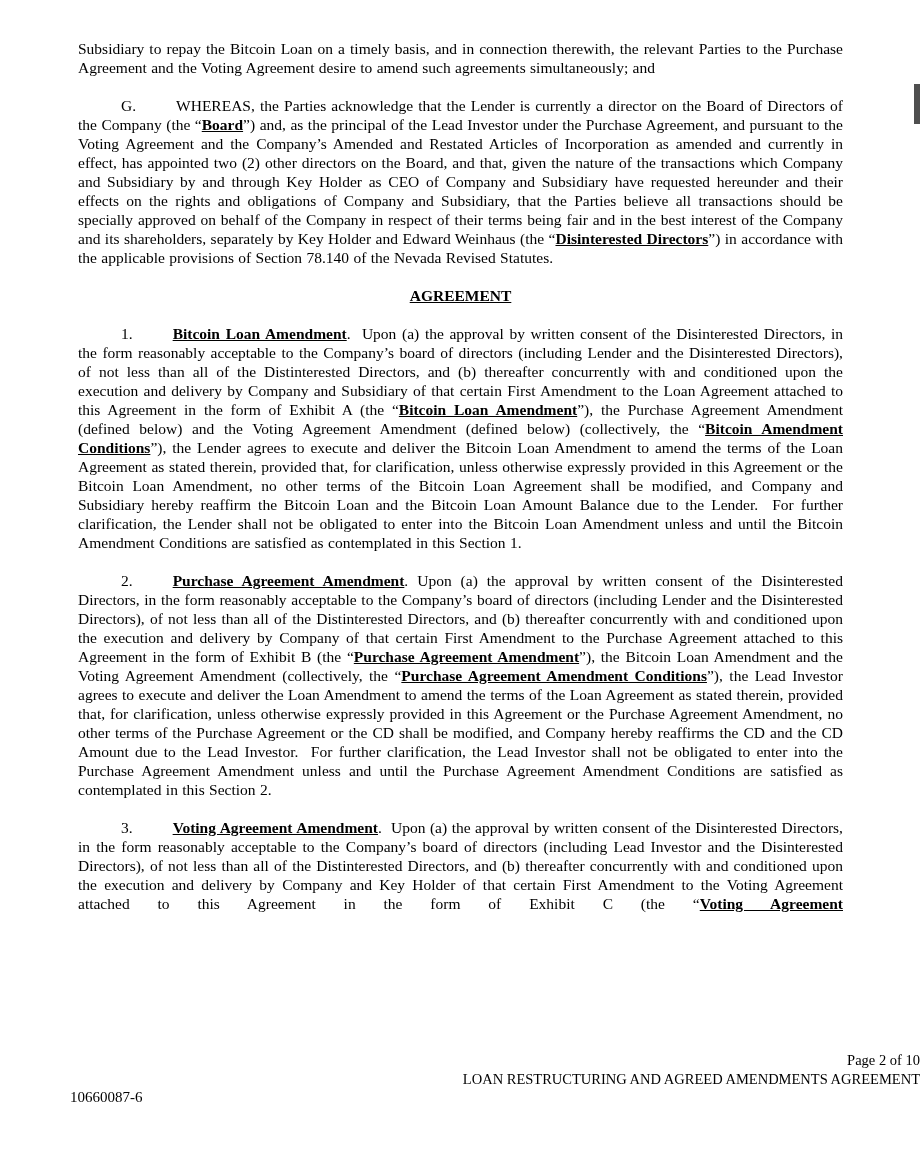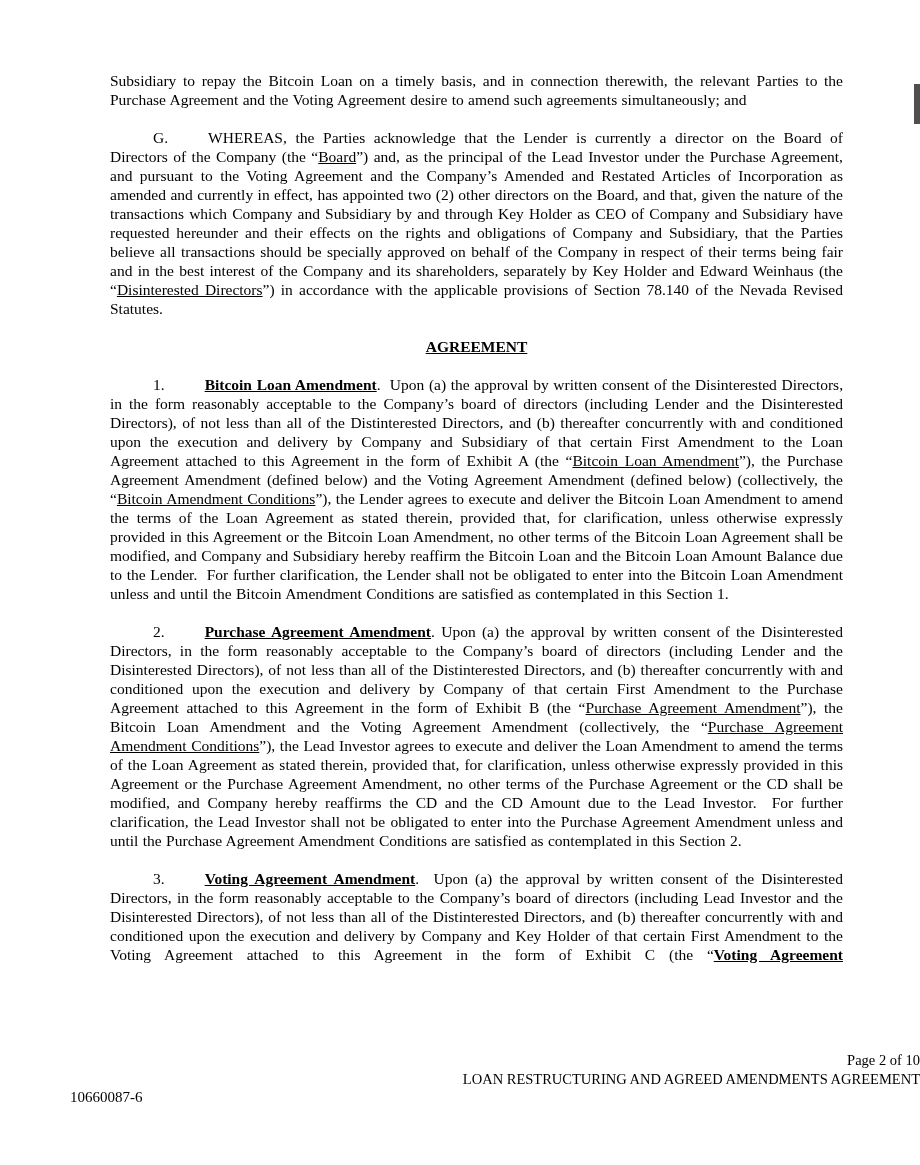--- a/index.html
+++ b/index.html
@@ -8,36 +8,35 @@
     height: 1165px;
     position: relative;
     background: #ffffff;
     color: #000000;
     font-family: "Liberation Serif", serif;
     overflow: hidden;
   }
   .page {
     position: absolute;
     top: 0; left: 0; right: 0; bottom: 0;
-    padding: 39px 77px 0 110px;
+    padding: 39px 77px 0 78px;
     box-sizing: border-box;
-    margin-top: 32px;
   }
   .para {
     font-size: 15.5px;
     line-height: 19px;
     text-align: justify;
     margin: 0 0 19px 0;
     word-spacing: 0.5px;
   }
   .para.indent { text-indent: 43px; }
   .para.center { text-align: center; text-indent: 0; text-decoration: underline; }
   .para.justify-last { text-align-last: justify; }
   .b { font-weight: bold; }
-  .u { text-decoration: underline; }
+  .u { text-decoration: underline; font-weight: bold; }
   .tab { display: inline-block; width: 40px; }
   .footer {
     position: absolute;
     left: 4px; right: 0;
     top: 1051px;
     text-align: right;
     font-size: 14.5px;
     line-height: 19px;
   }
   .doc-id {

